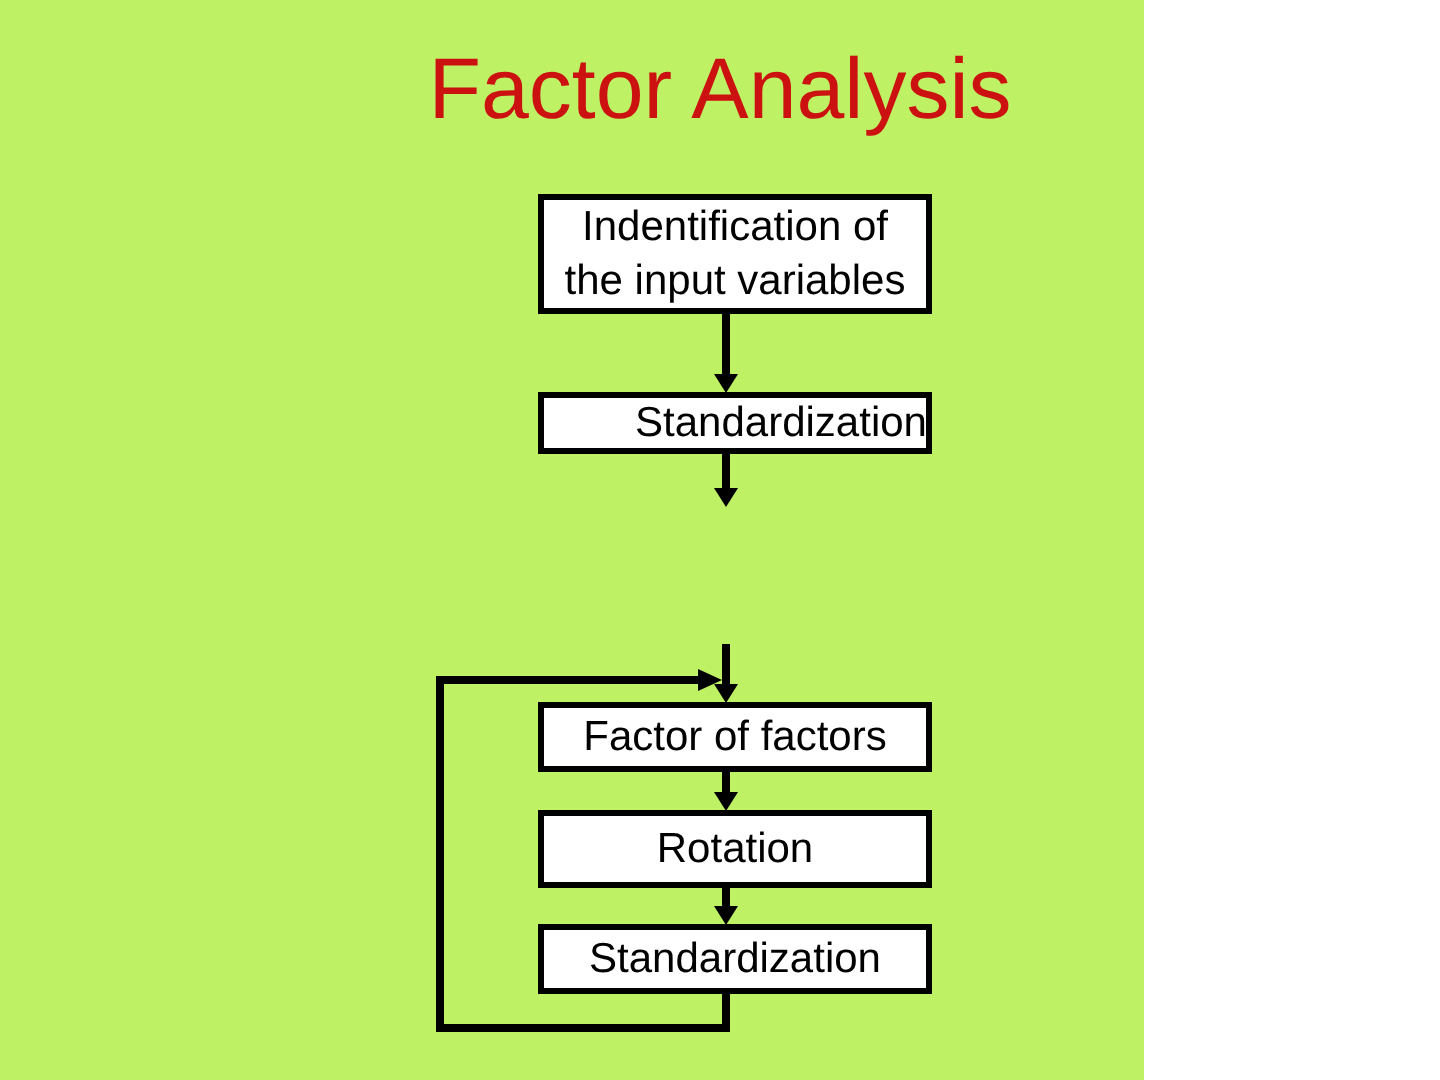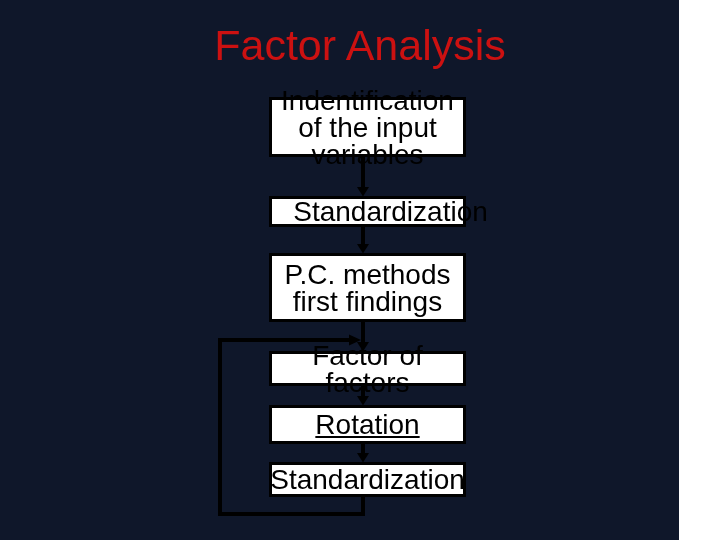--- a/index.html
+++ b/index.html
@@ -2,23 +2,23 @@
 <html style="--title-color: #cc1111; --line-color: #000000; --box-bg: #ffffff;"><head>
 <meta charset="utf-8">
 <style>
   html, body {
     margin: 0;
     padding: 0;
     background: #ffffff;
   }
   .slide {
     position: relative;
-    width: 679px;
+    width: 572px;
     height: 540px;
-    background: #0f172a;
+    background: #bef264;
     overflow: hidden;
     font-family: "Liberation Sans", "DejaVu Sans", sans-serif;
   }
   .slide-title {
     position: absolute;
     left: 0;
     top: 22px;
     width: 720px;
     text-align: center;
     font-size: 43px;
@@ -28,33 +28,33 @@
     white-space: nowrap;
   }
   .flow-box {
     position: absolute;
     left: 269px;
     width: 197px;
     box-sizing: border-box;
     border: 3px solid var(--line-color, #000000);
     background: var(--box-bg, #ffffff);
     color: var(--line-color, #000000);
-    font-size: 28px;
+    font-size: 21px;
     line-height: 27px;
     text-align: center;
     display: flex;
     align-items: center;
     justify-content: center;
     padding: 0 2px;
   }
   .box-identification   { top: 97px;  height: 60px; }
   .box-standardization  { top: 196px; height: 31px; padding-left: 48px; }
   .box-pc-methods       { top: 253px; height: 69px; }
   .box-number-factors   { top: 351px; height: 35px; }
-  .box-rotation         { top: 405px; height: 39px; text-decoration: underline; }
+  .box-rotation         { top: 405px; height: 39px; }
   .box-interpretation   { top: 462px; height: 35px; }
   .connector-layer {
     position: absolute;
     left: 0;
     top: 0;
     width: 720px;
     height: 540px;
     pointer-events: none;
   }
 </style>
@@ -81,21 +81,20 @@
       <polygon points="357,396 369,396 363,405.5"></polygon>
       <polygon points="357,453 369,453 363,462.5"></polygon>
       <polygon points="349,334.5 349,345.5 361,340"></polygon>
     </g>
   </svg>
 
   <div class="flow-box box-identification">Indentification of the input variables</div>
 
   <div class="flow-box box-standardization">Standardization</div>
 
-  <div class="flow-box box-pc-methods">P.C. methods first findings</div>
 
   <div class="flow-box box-number-factors">Factor of factors</div>
 
   <div class="flow-box box-rotation">Rotation</div>
 
   <div class="flow-box box-interpretation">Standardization</div>
 
 </div>
 
 </body></html>

